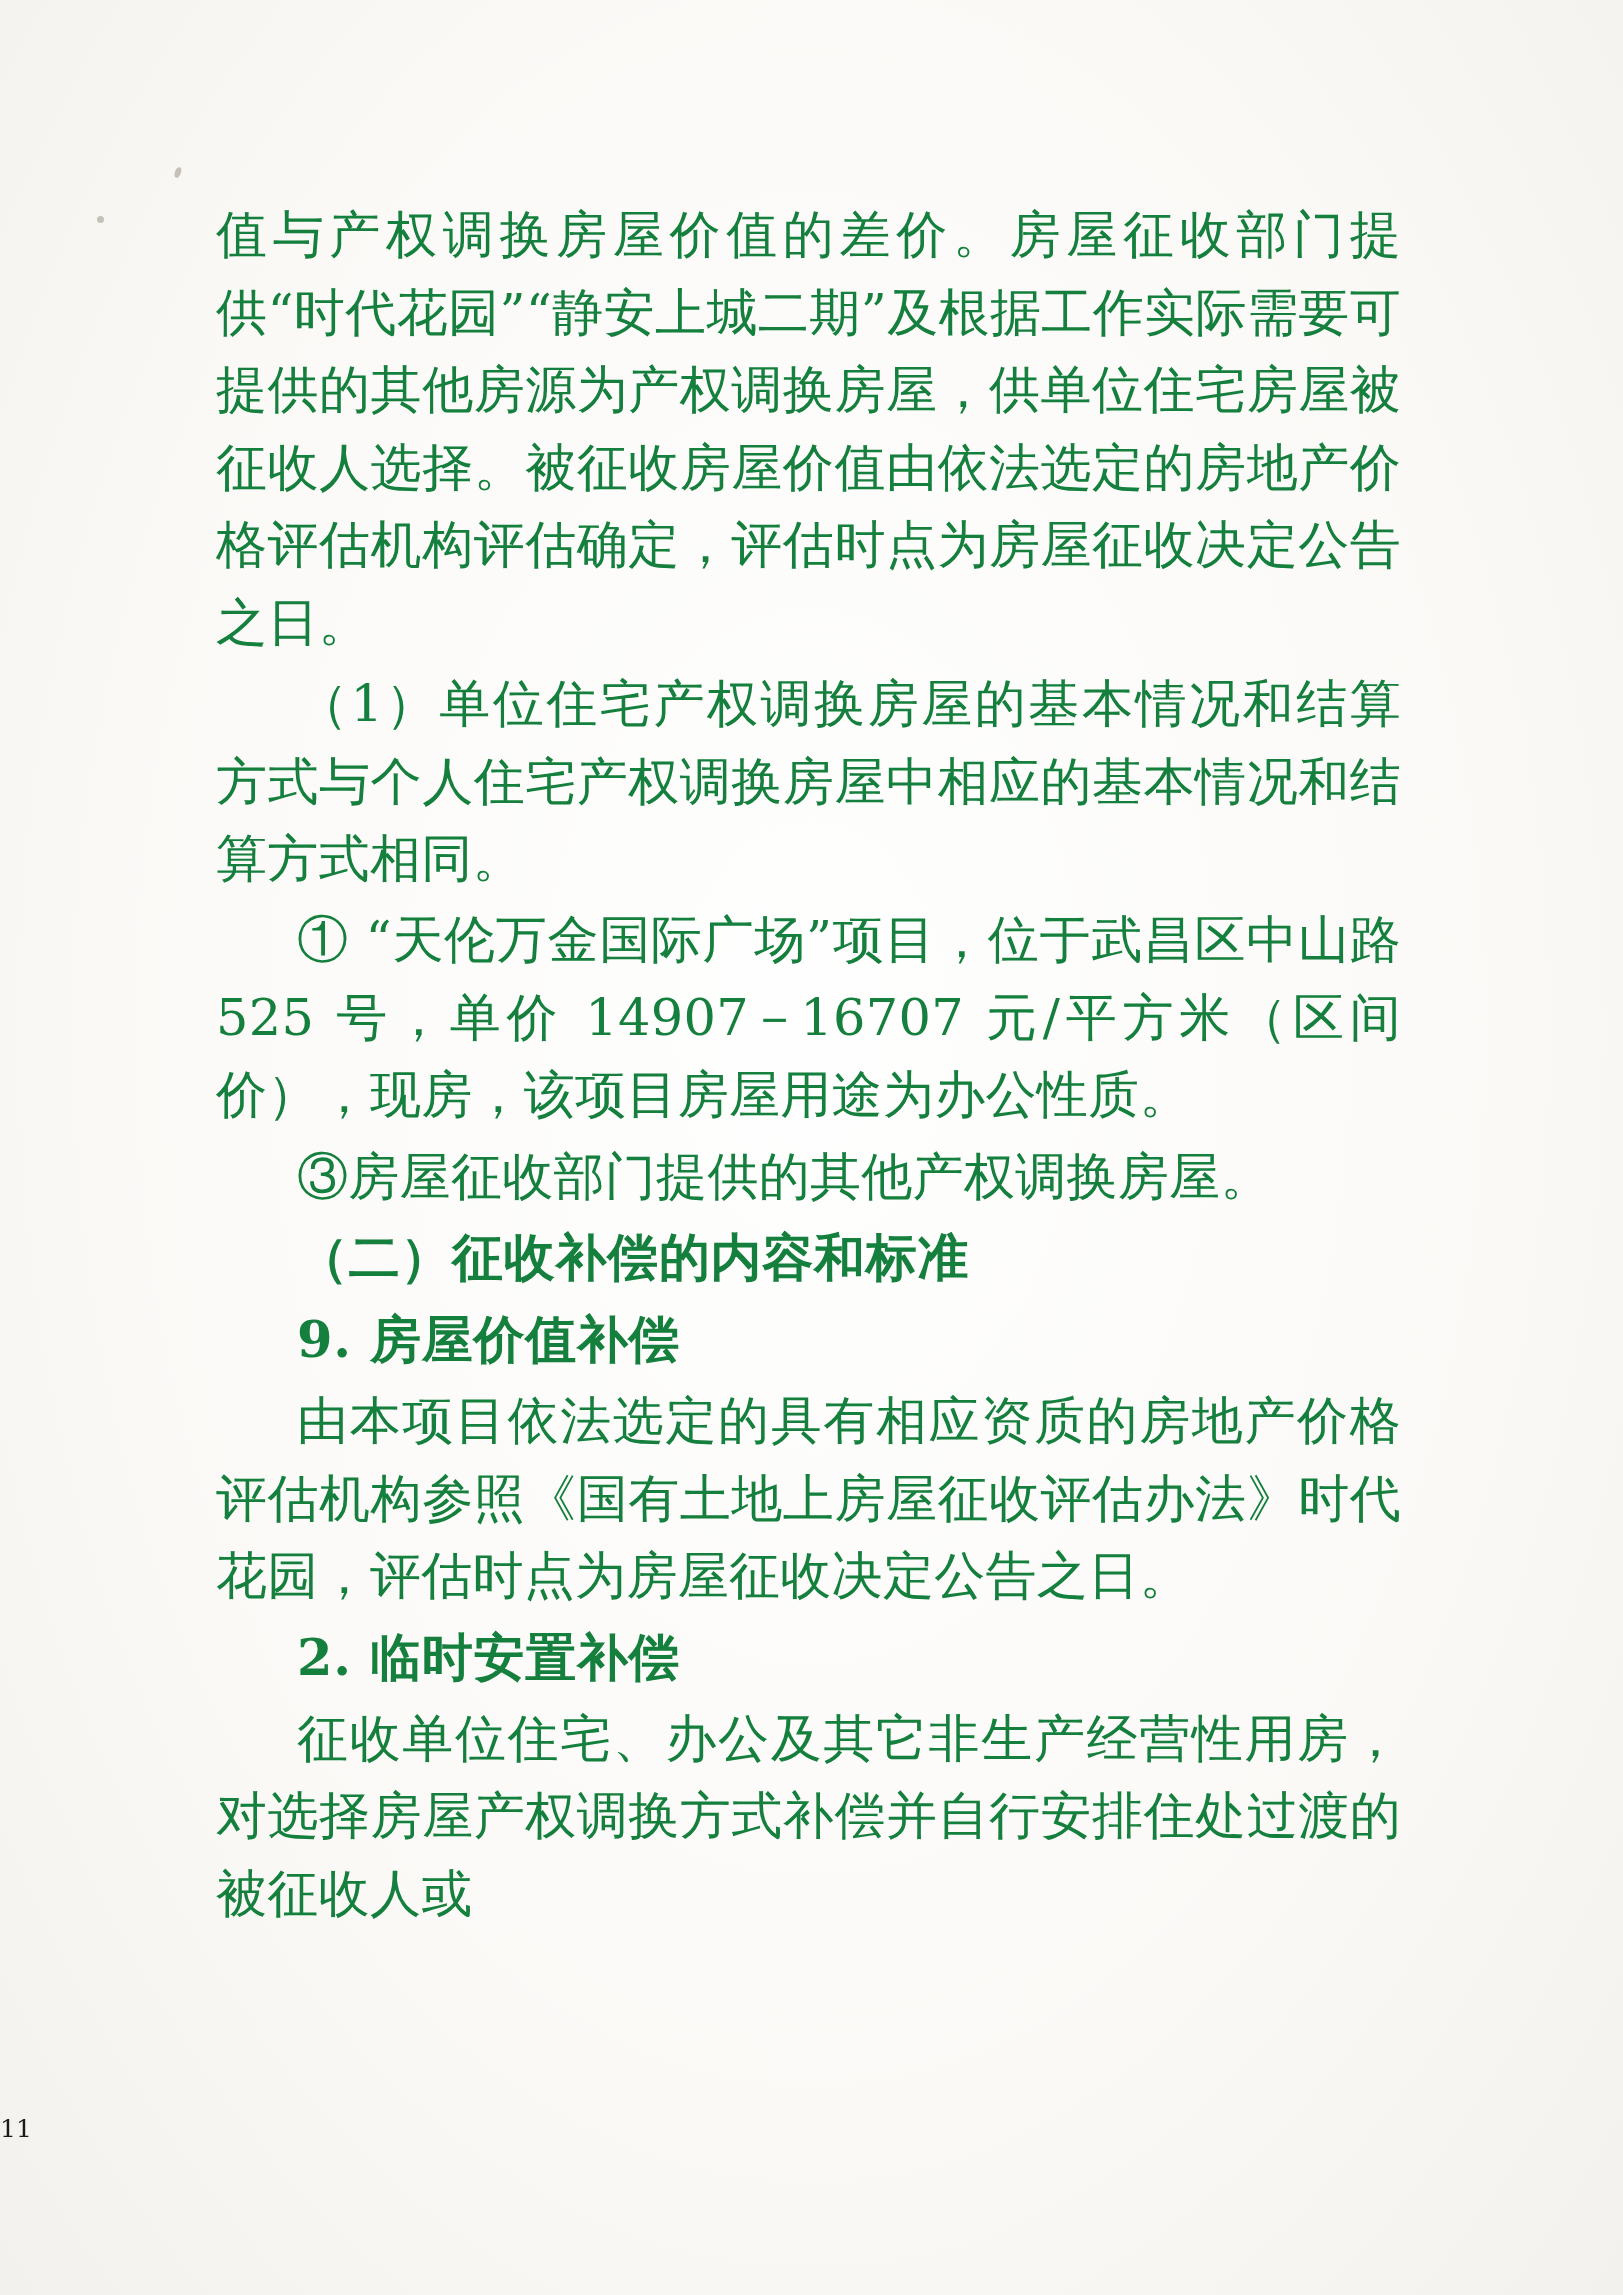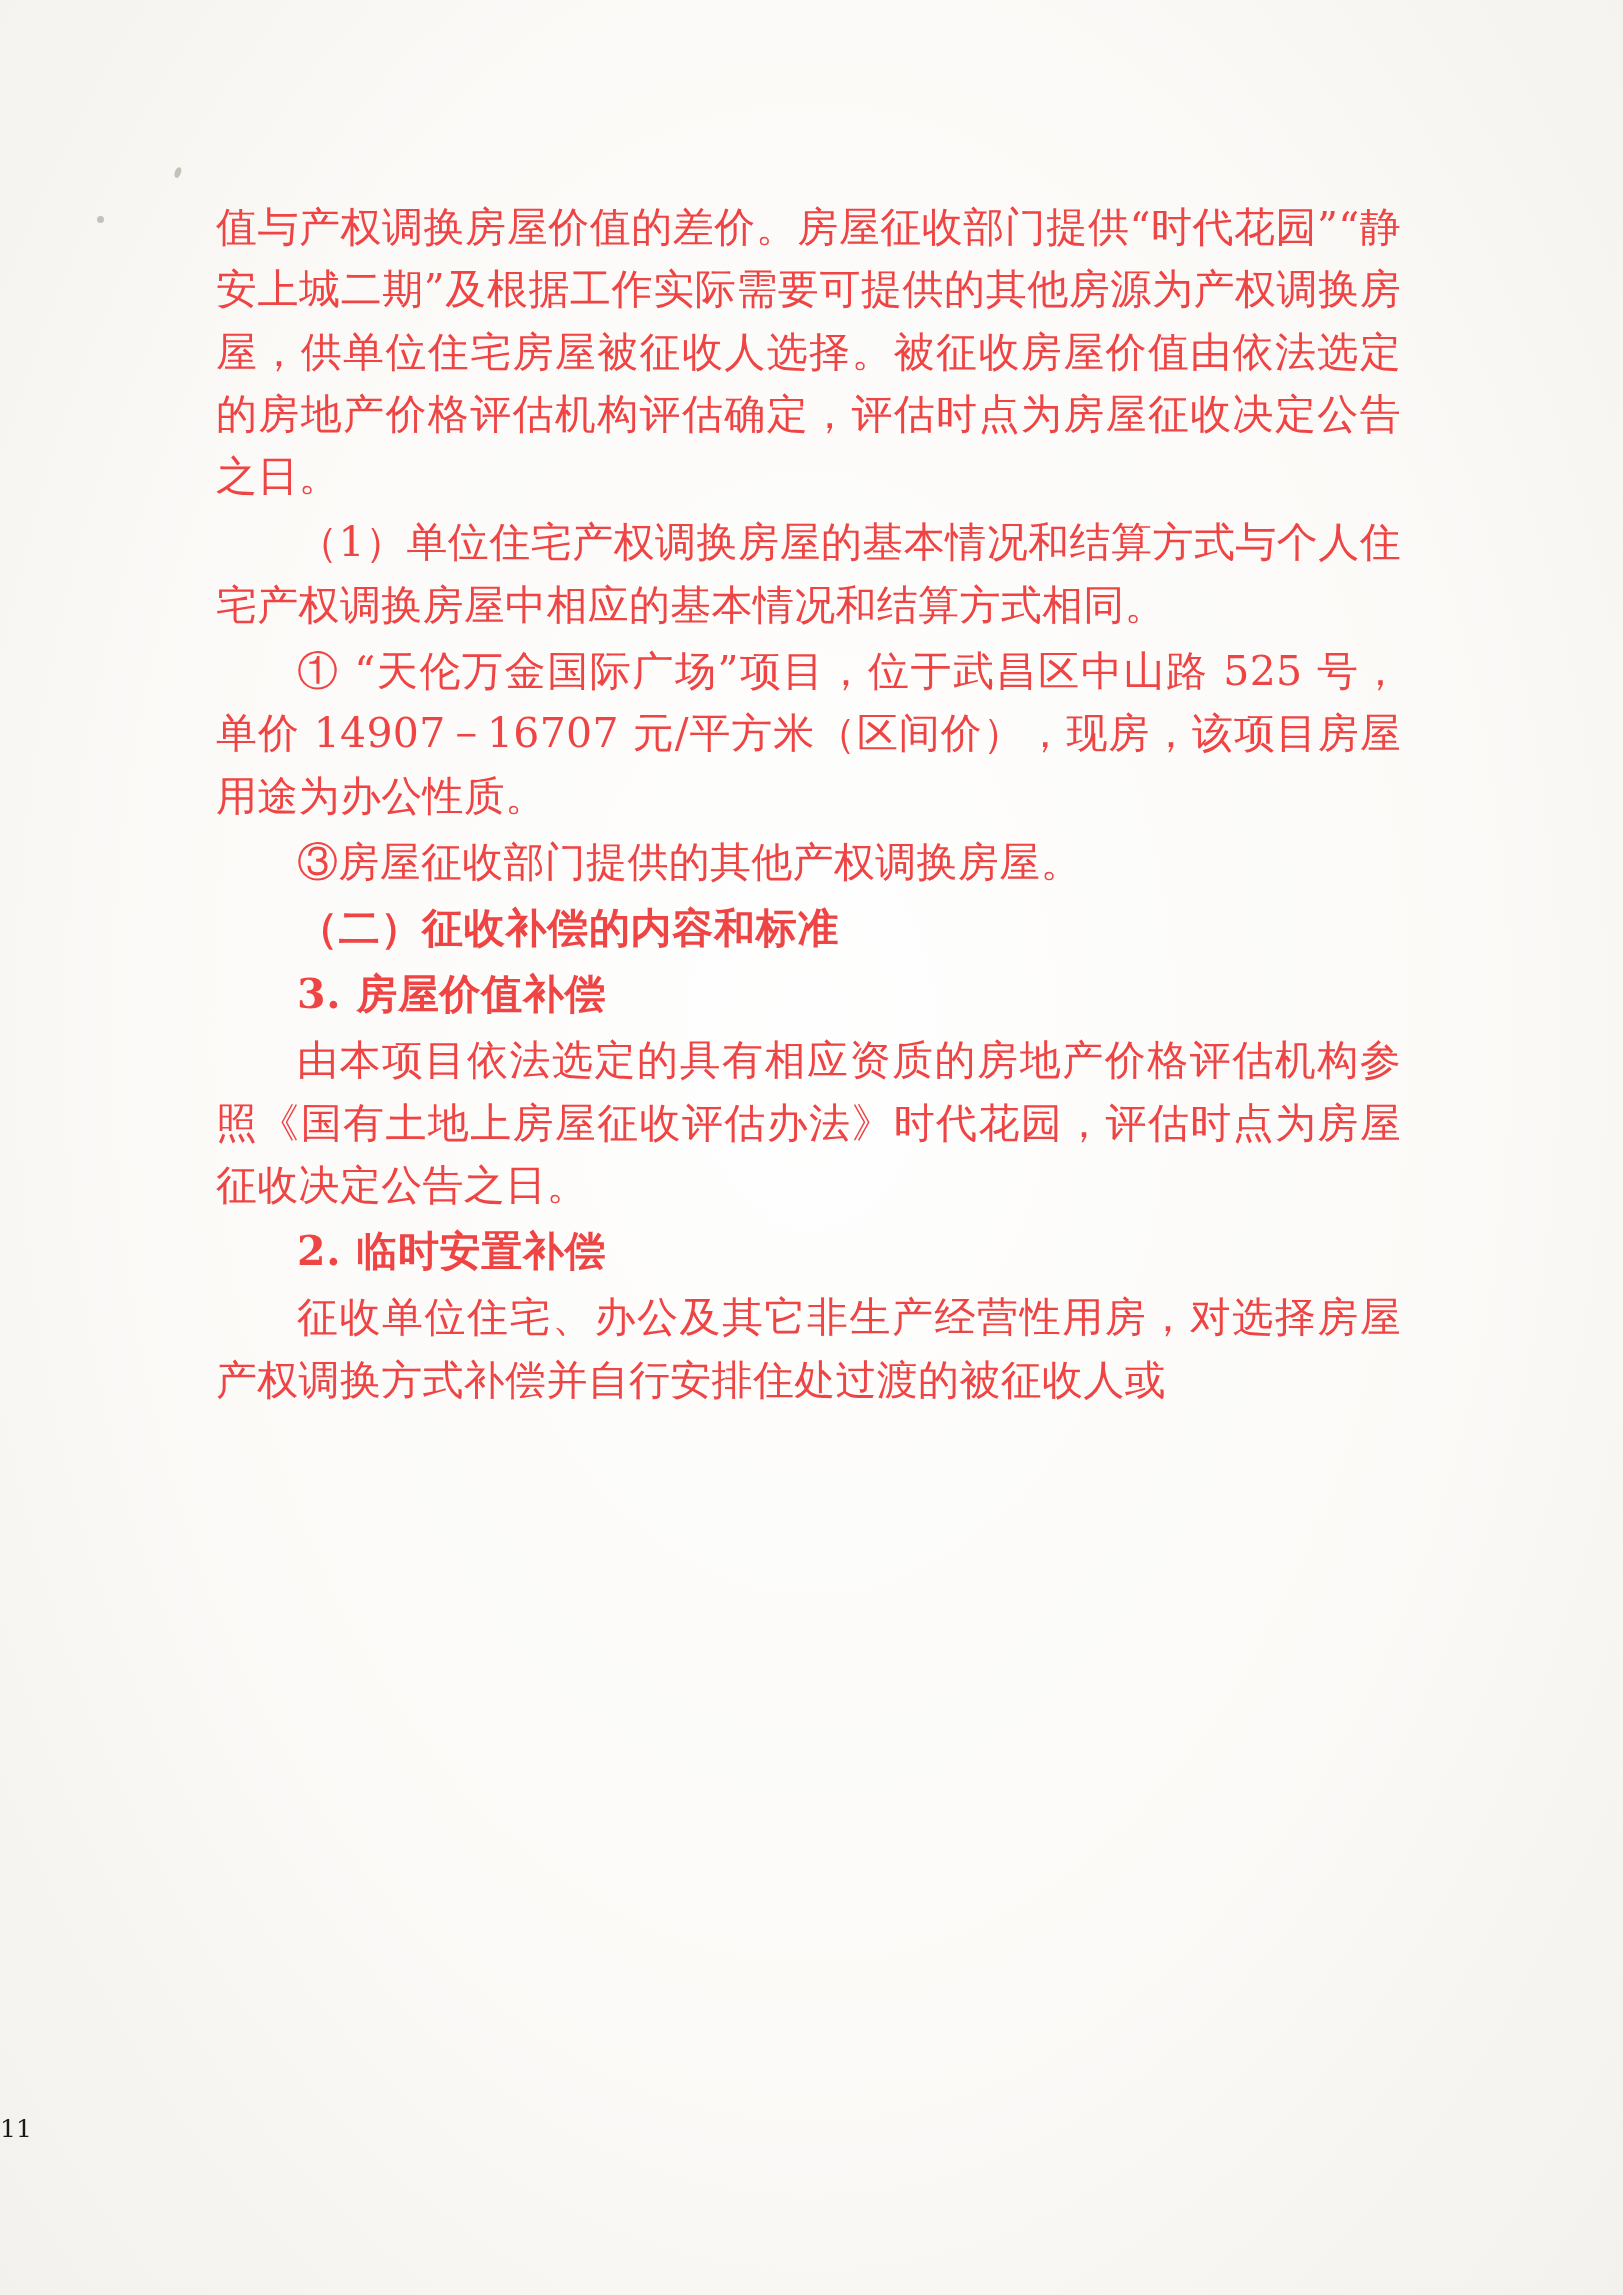--- a/index.html
+++ b/index.html
@@ -25,23 +25,23 @@
   }
   .content {
     position: absolute;
     left: 216px;
     top: 196px;
     width: 1185px;
   }
   p {
     margin: 0 0 3.9px 0;
     font-family: "DejaVu Serif", serif;
-    font-size: 41px;
+    font-size: 51px;
     line-height: 1.52;
-    color: #ef4444;
+    color: #15803d;
     letter-spacing: 0.3px;
     text-align: justify;
     text-justify: inter-ideograph;
   }
   p.indent {
     text-indent: 81px;
   }
   p.bold-indent {
     font-weight: bold;
     text-indent: 81px;
@@ -73,21 +73,21 @@
   <div class="paper-tint"></div>
   <div class="speck s1"></div>
   <div class="speck s2"></div>
 
   <div class="content">
     <p class="">值与产权调换房屋价值的差价。房屋征收部门提供“时代花园”“静安上城二期”及根据工作实际需要可提供的其他房源为产权调换房屋，供单位住宅房屋被征收人选择。被征收房屋价值由依法选定的房地产价格评估机构评估确定，评估时点为房屋征收决定公告之日。</p>
     <p class="indent">（1）单位住宅产权调换房屋的基本情况和结算方式与个人住宅产权调换房屋中相应的基本情况和结算方式相同。</p>
     <p class="indent">① “天伦万金国际广场”项目，位于武昌区中山路 525 号，单价 14907－16707 元/平方米（区间价），现房，该项目房屋用途为办公性质。</p>
     <p class="indent">③房屋征收部门提供的其他产权调换房屋。</p>
     <p class="bold-indent">（二）征收补偿的内容和标准</p>
-    <p class="bold-indent">3. 房屋价值补偿</p>
+    <p class="bold-indent">9. 房屋价值补偿</p>
     <p class="indent">由本项目依法选定的具有相应资质的房地产价格评估机构参照《国有土地上房屋征收评估办法》时代花园，评估时点为房屋征收决定公告之日。</p>
     <p class="bold-indent">2. 临时安置补偿</p>
     <p class="indent">征收单位住宅、办公及其它非生产经营性用房，对选择房屋产权调换方式补偿并自行安排住处过渡的被征收人或</p>
   </div>
 
   <div class="page-number">11</div>
 </div>
 
 
 </body></html>

